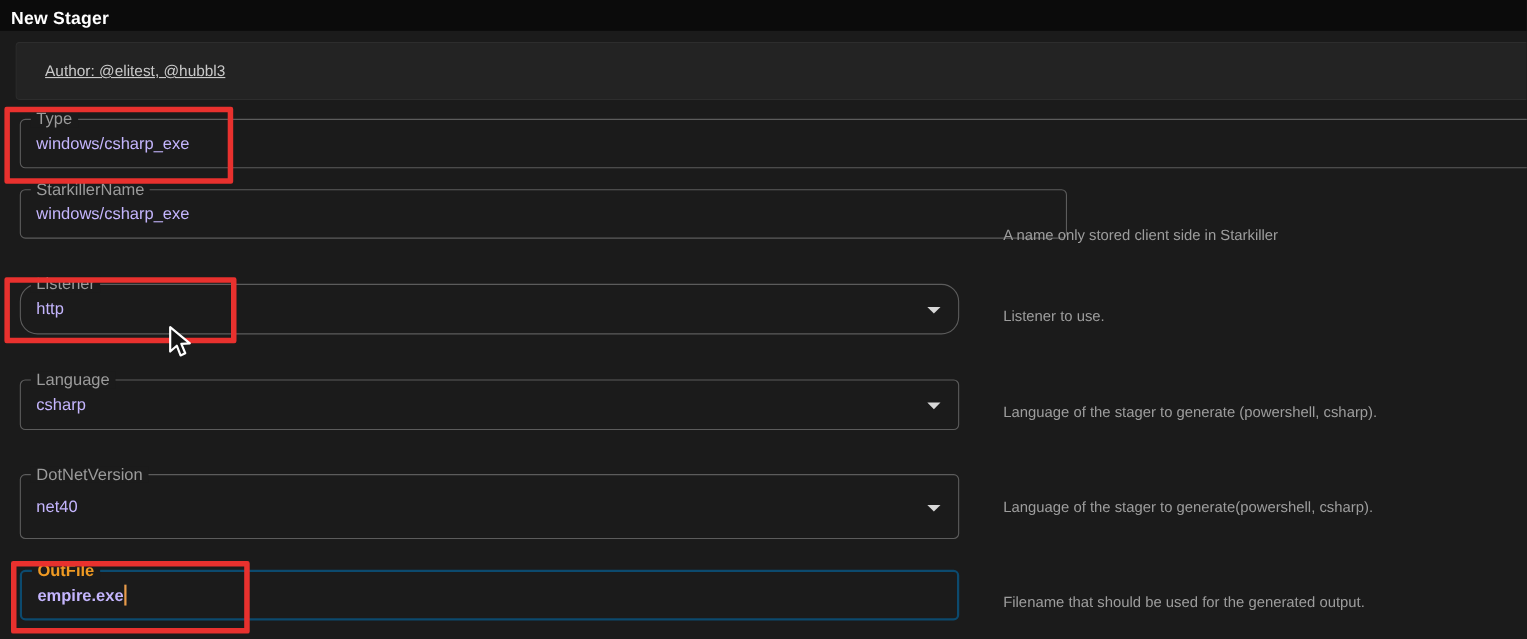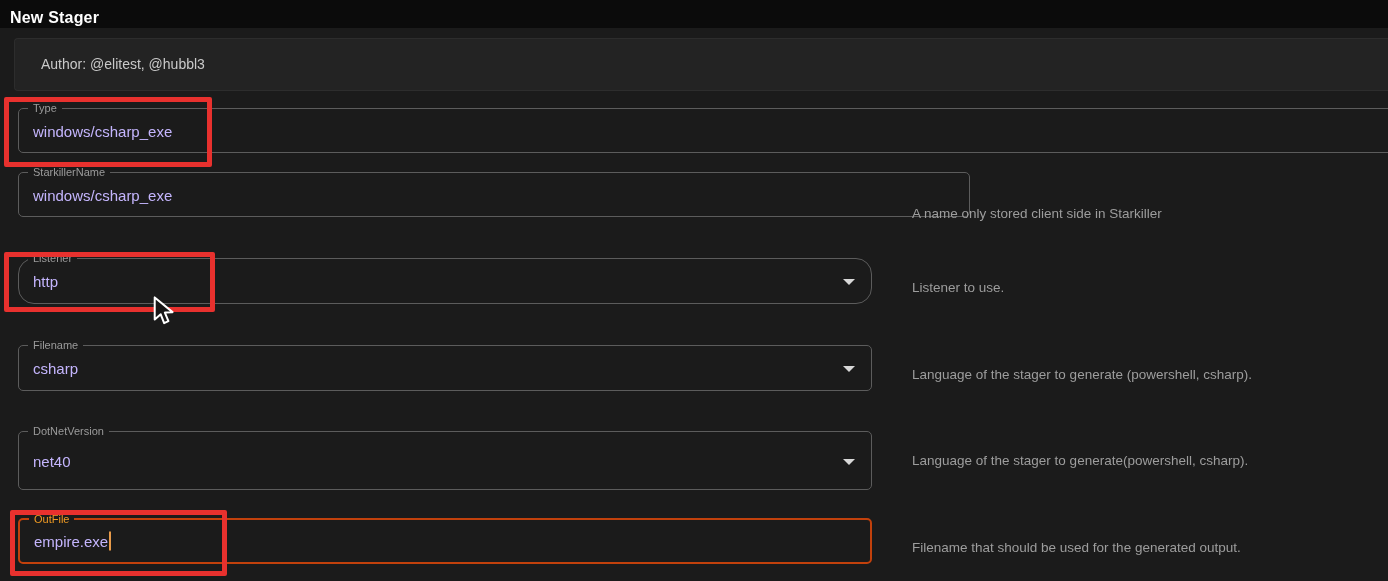--- a/index.html
+++ b/index.html
@@ -17,31 +17,31 @@
     position:absolute;left:10px;top:9px;
     color:#ffffff;font-size:16px;font-weight:bold;letter-spacing:.2px;
   }
   .author-panel{
     position:absolute;left:14px;top:38px;right:0;height:53px;
     background:#232323;border:1px solid #2d2d2d;border-right:none;
     border-radius:4px 0 0 4px;box-sizing:border-box;
   }
   .author-text{
     position:absolute;left:26px;top:0;line-height:51px;
-    color:#c9c9c9;font-size:14px;
+    color:#c9c9c9;font-size:14px;text-decoration:underline;
   }
   .field{
     position:absolute;height:45px;box-sizing:border-box;
     border:1px solid #5c5c5c;border-radius:5px;background:transparent;
   }
-  .field.focused{border:2px solid #c2410c;}
+  .field.focused{border:2px solid #0c4a6e;font-weight:bold;}
   .flabel{
     position:absolute;top:-8px;left:9px;
     background:#1b1b1b;padding:0 5px;
-    font-size:11px;color:#9b9b9b;line-height:15px;white-space:nowrap;
+    font-size:15px;color:#9b9b9b;line-height:15px;white-space:nowrap;
   }
   .field.focused .flabel{color:#ef9a23;}
   .fvalue{
     position:absolute;left:14px;top:50%;transform:translateY(-50%);
     font-size:15px;color:#c4b5fd;white-space:nowrap;
   }
   .caret{
     display:inline-block;width:2px;height:19px;background:#e89b4a;
     margin-left:1px;vertical-align:-4px;
   }
@@ -85,21 +85,21 @@
 <div class="desc" style="top:193px;margin-top:12px;">A name only stored client side in Starkiller</div>
 
 <div class="field" style="left:18px;top:258px;width:854px;height:46px;border-radius:16px;">
   <span class="flabel">Listener</span>
   <span class="fvalue"><span>http</span></span>
   <span class="chevron"></span>
 </div>
 <div class="desc" style="top:279px;">Listener to use.</div>
 
 <div class="field" style="left:18px;top:345px;width:854px;height:46px;">
-  <span class="flabel">Filename</span>
+  <span class="flabel">Language</span>
   <span class="fvalue"><span>csharp</span></span>
   <span class="chevron"></span>
 </div>
 <div class="desc" style="top:366px;">Language of the stager to generate (powershell, csharp).</div>
 
 <div class="field" style="left:18px;top:431px;width:854px;height:59px;">
   <span class="flabel">DotNetVersion</span>
   <span class="fvalue"><span>net40</span></span>
   <span class="chevron"></span>
 </div>

